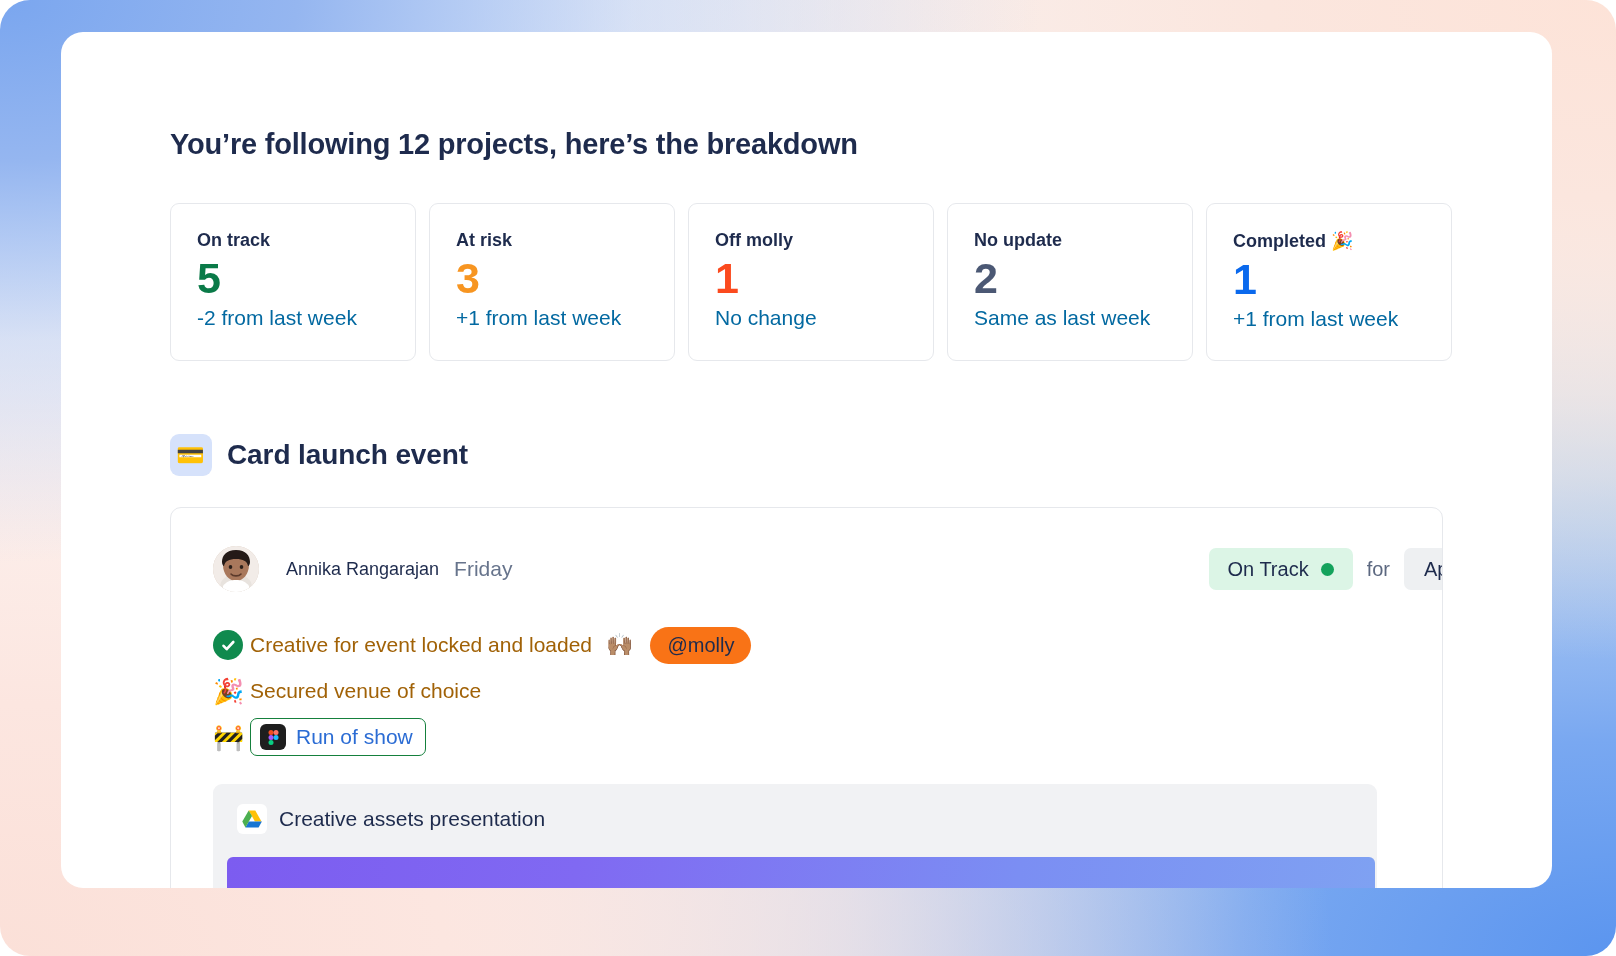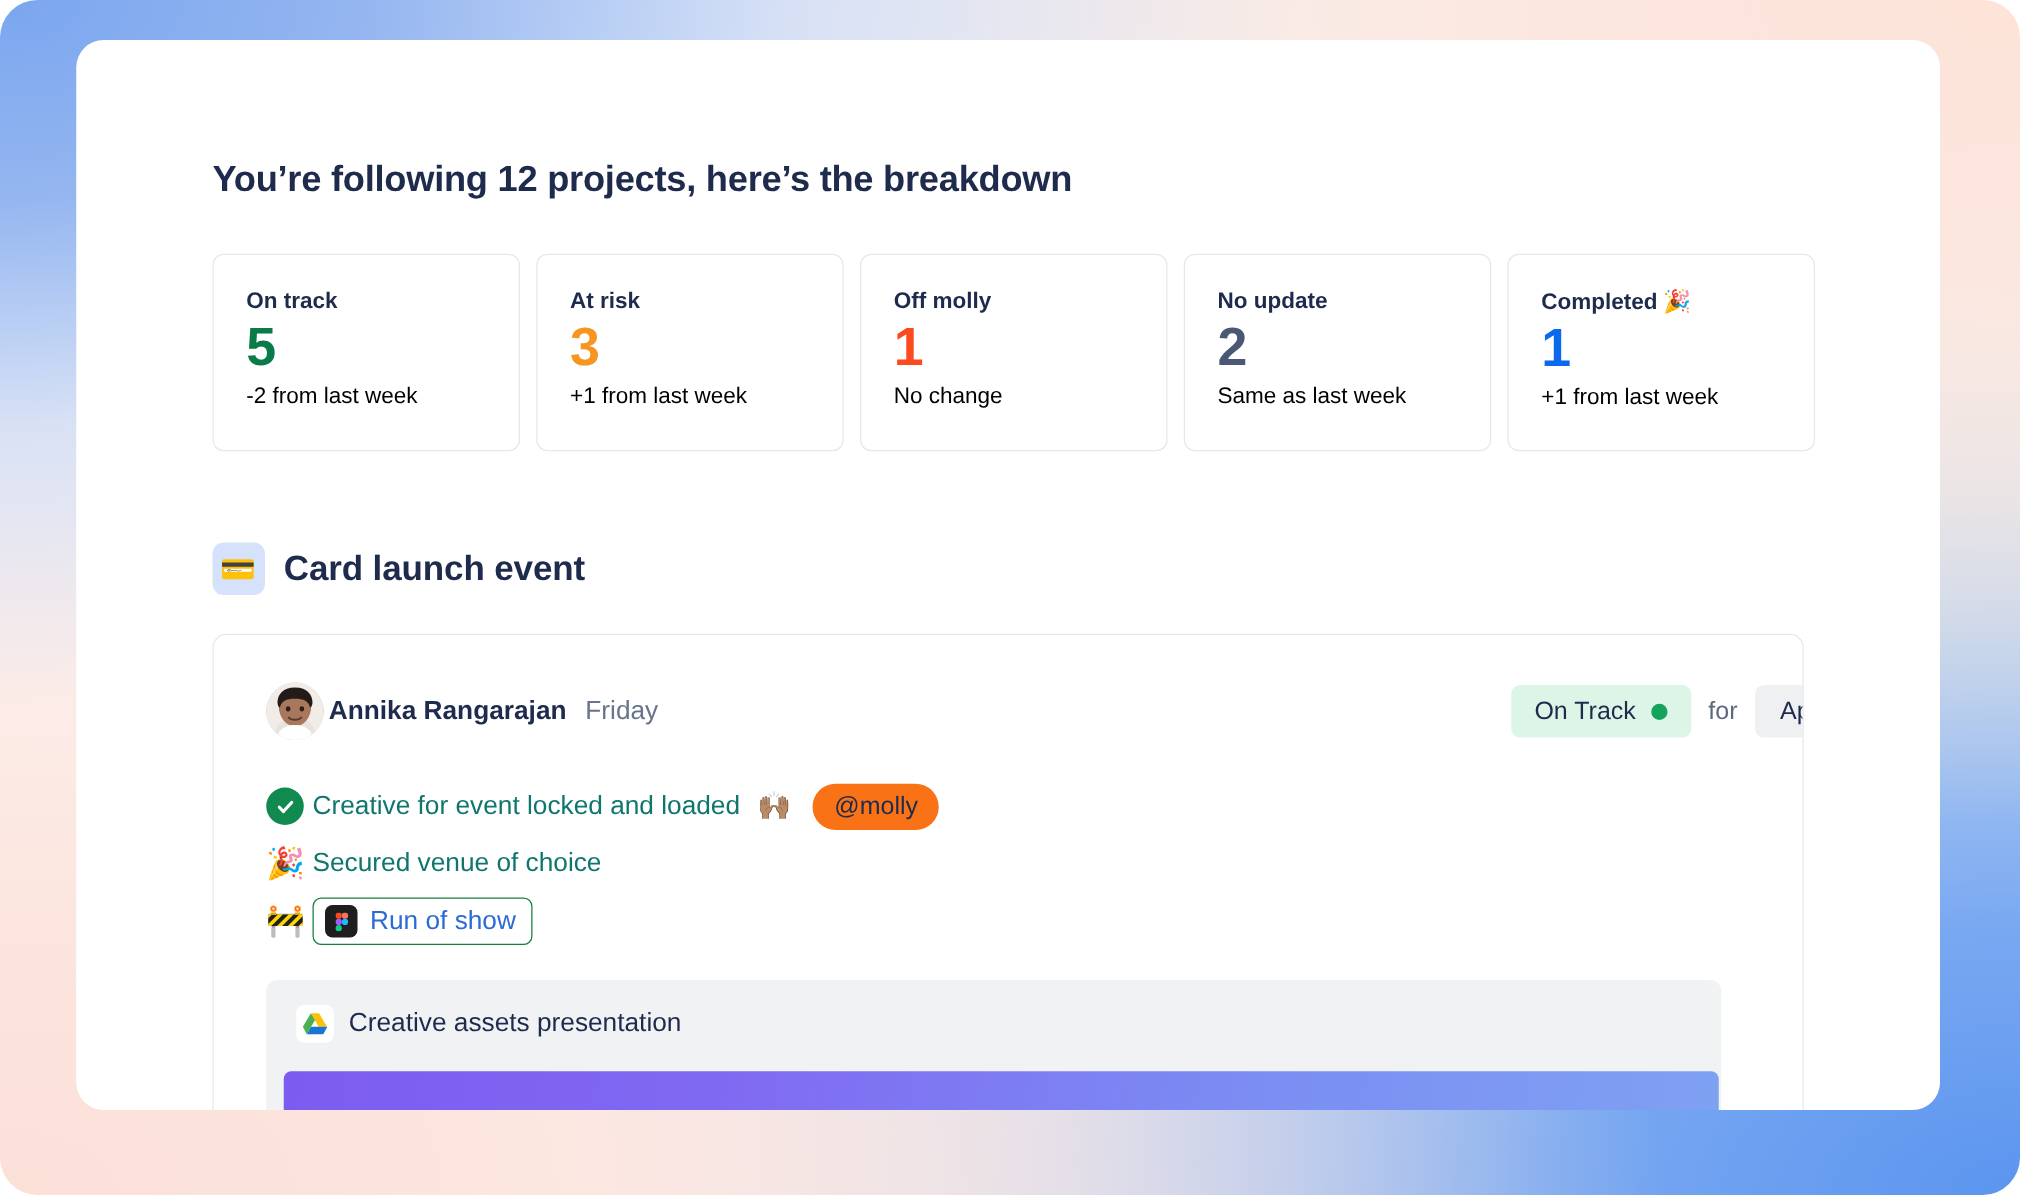--- a/index.html
+++ b/index.html
@@ -84,22 +84,22 @@
 
   .stat-value {
     font-size: 43px;
     font-weight: bold;
     line-height: 1.12;
     margin-top: 3px;
     letter-spacing: -0.5px;
   }
 
   .stat-delta {
-    font-size: 18px;
-    color: #000000;
+    font-size: 21px;
+    color: #0369a1;
     margin-top: 4px;
   }
 
   
   .project-head {
     display: flex;
     align-items: center;
     gap: 15px;
     margin-top: 73px;
   }
@@ -148,24 +148,24 @@
     height: 46px;
     border-radius: 50%;
     overflow: hidden;
     flex: 0 0 auto;
     background: #d8c6b8;
     position: relative;
   }
   .avatar svg { display: block; }
 
   .author {
-    font-size: 21px;
-    font-weight: bold;
-    color: #1e2b4d;
-    margin-left: 4px;
+    font-size: 18px;
+    font-weight: normal;
+    color: #1e2b4d;
+    margin-left: 27px;
   }
 
   .update-day {
     font-size: 21px;
     color: #67748c;
     margin-left: 15px;
   }
 
   .status-group {
     position: absolute;
@@ -241,21 +241,21 @@
     border-radius: 50%;
     background: #108a4e;
     display: flex;
     align-items: center;
     justify-content: center;
   }
   .check-circle svg { display: block; }
 
   .check-text {
     font-size: 21px;
-    color: #0f766e;
+    color: #a16207;
     margin-left: 3px;
   }
 
   .hands-emoji {
     font-size: 22px;
     margin-left: 14px;
     line-height: 1;
   }
 
   .mention-pill {

